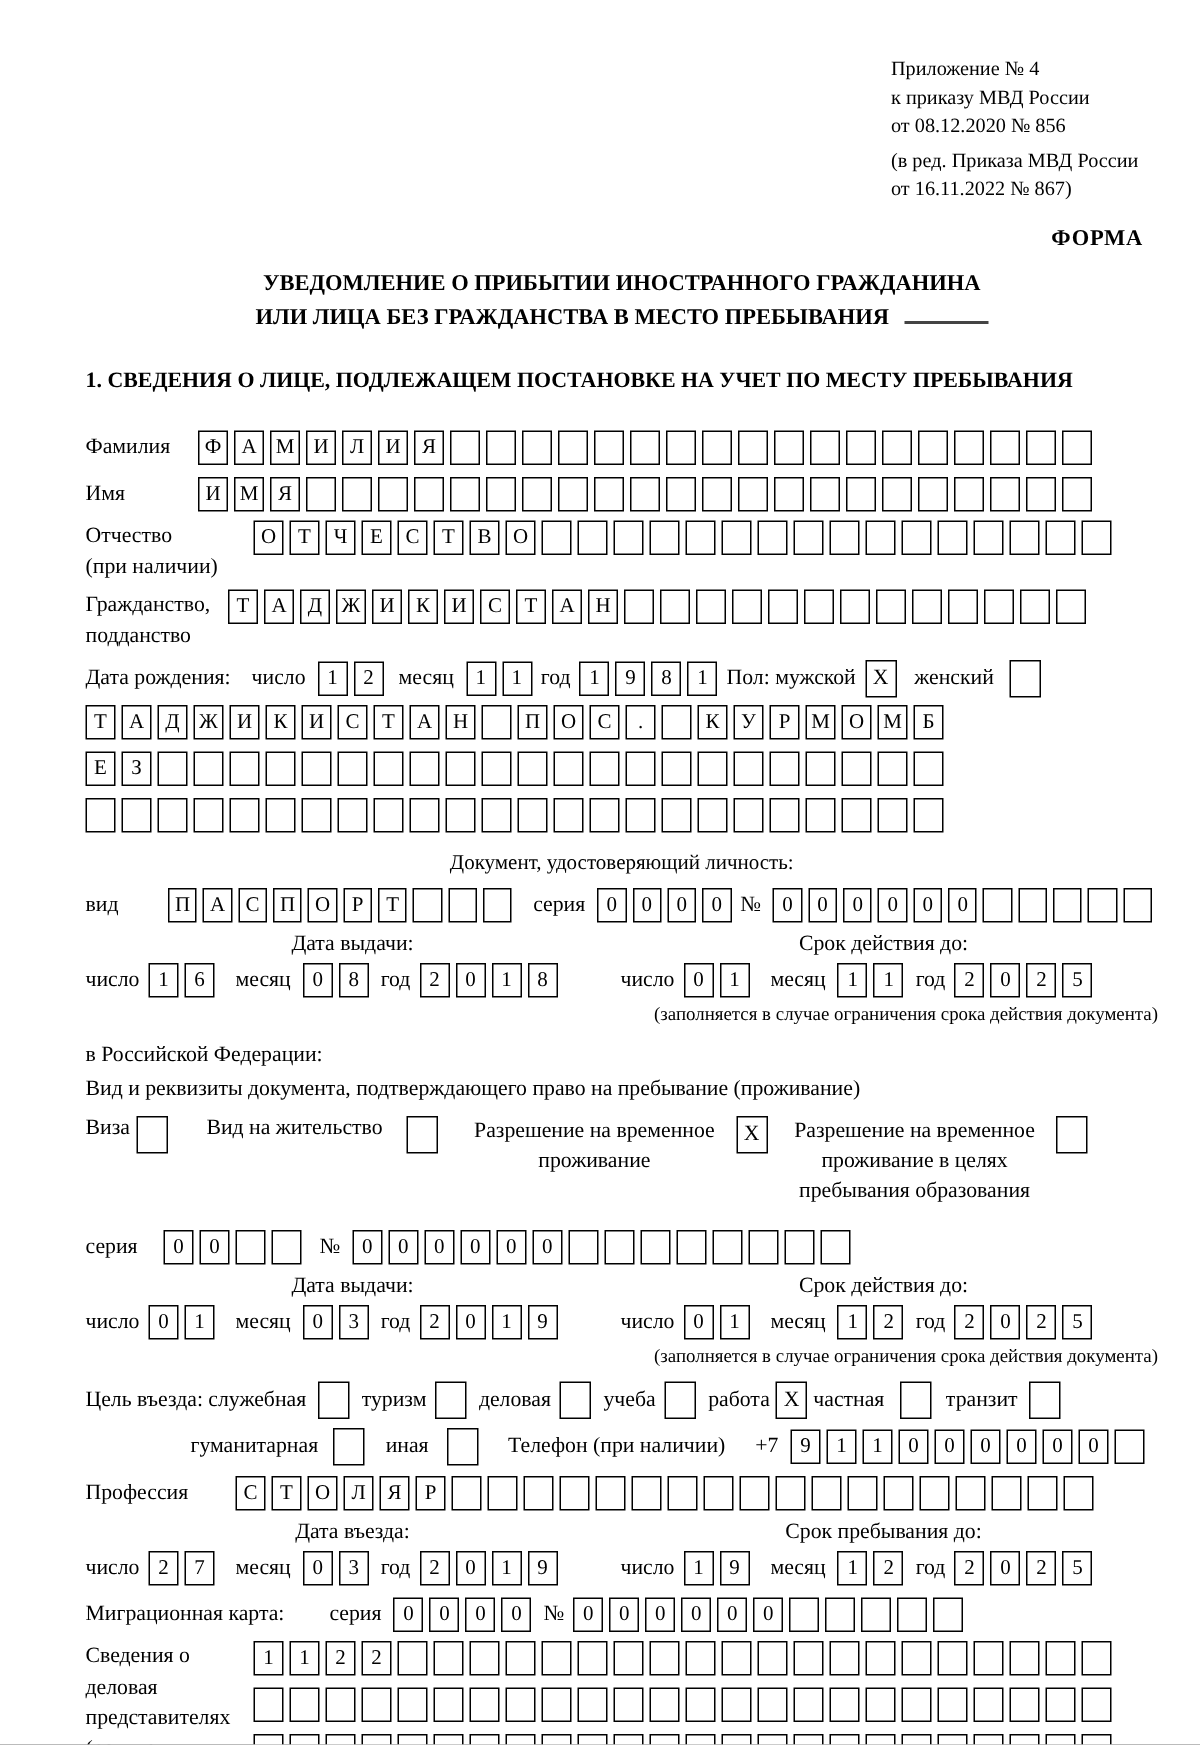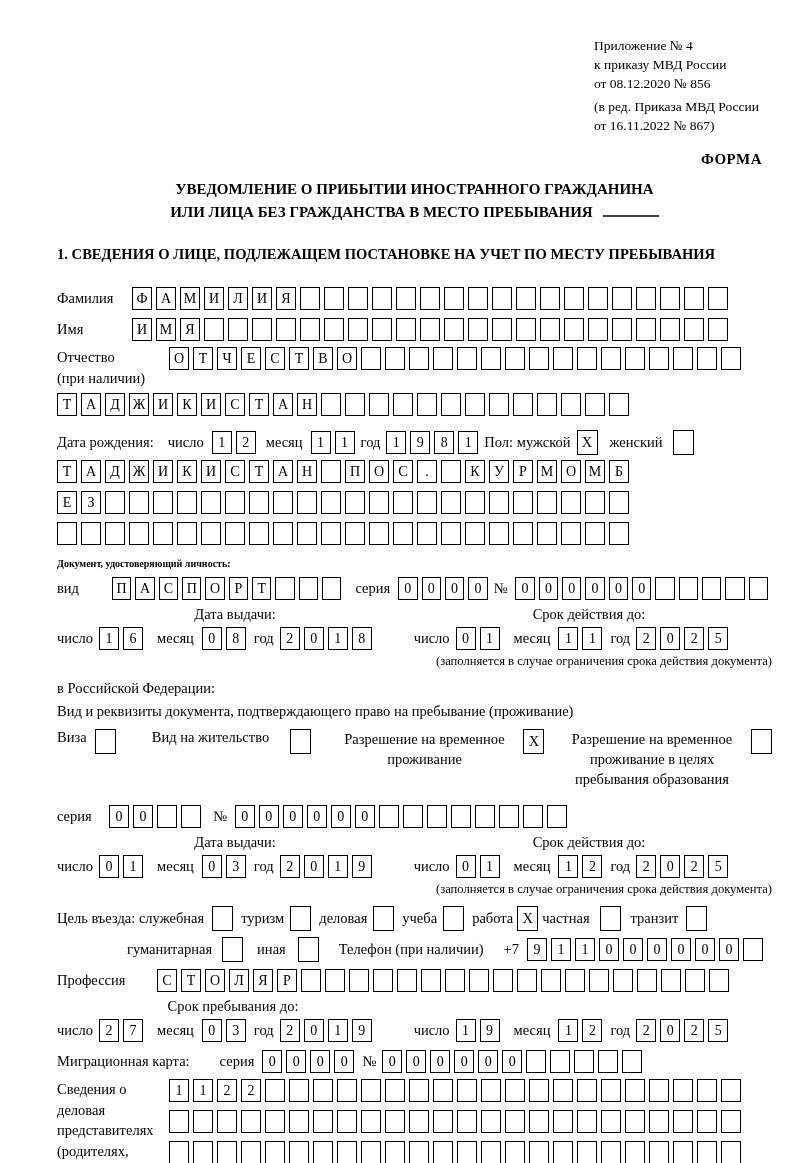--- a/index.html
+++ b/index.html
@@ -8,36 +8,36 @@
     font-family:"Liberation Serif","DejaVu Serif",serif;
     box-sizing:border-box;padding:36px 28px 20px 57px;
     overflow:hidden;position:relative;margin:0 auto;
   }
   .ref-block{width:178px;margin-left:auto;font-size:13.5px;line-height:19px;}
   .forma{font-weight:bold;text-align:right;font-size:15px;margin:16px 10px 10px 0;letter-spacing:.5px;}
   .title{font-weight:bold;text-align:center;font-size:15px;line-height:23px;margin:10px 0 22px 0;}
   .tline{display:inline-block;width:56px;border-bottom:2px solid #444;margin-left:10px;height:12px;}
   .sec{font-weight:bold;font-size:14.6px;margin:0 0 22px 0;}
   .row{display:flex;align-items:center;white-space:nowrap;margin-bottom:5px;min-height:26px;}
-  .row.top{align-items:flex-start;justify-content:space-between;}
+  .row.top{align-items:flex-start;}
   .lbl{font-size:14.5px;flex-shrink:0;}
   .cell{
     display:inline-block;width:18px;height:21px;border:1.5px solid #000;
     margin-right:4px;text-align:center;font-size:14px;line-height:21px;
     vertical-align:middle;background:#fff;
   }
   .cbx{
     display:inline-block;width:19px;height:23px;border:1.5px solid #000;
     text-align:center;font-size:14.5px;line-height:23px;vertical-align:middle;
     background:#fff;flex-shrink:0;
   }
   .brow{display:flex;align-items:flex-start;margin-bottom:5px;}
   .blabel{flex-shrink:0;font-size:14.5px;line-height:20.5px;}
   .crow{white-space:nowrap;margin-bottom:5px;height:26px;}
-  .center-b{font-weight:bold;text-align:left;font-size:10px;margin:2px 0 6px 0;}
+  .center-b{font-weight:normal;text-align:center;font-size:14px;margin:2px 0 6px 0;}
   .heads{display:flex;margin:4px 0 2px 0;}
   .heads .hl{width:356px;text-align:center;font-size:14.5px;}
   .heads .hr{width:352px;text-align:center;font-size:14.5px;}
   .noteright{text-align:right;font-size:12.6px;margin:-2px 0 8px 0;}
   .para{font-size:14.5px;line-height:23px;margin:4px 0 6px 0;}
   .stack{display:inline-block;text-align:center;font-size:14.5px;line-height:20px;vertical-align:top;}
 </style>
 </head>
 <body>
 
@@ -115,20 +115,24 @@
       <div class="brow">
         <div class="blabel" style="width: 112px;">
           <div>Отчество</div>
           <div>(при наличии)</div>
         </div>
         <div>
           <div class="crow"><span class="cell">О</span><span class="cell">Т</span><span class="cell">Ч</span><span class="cell">Е</span><span class="cell">С</span><span class="cell">Т</span><span class="cell">В</span><span class="cell">О</span><span class="cell"></span><span class="cell"></span><span class="cell"></span><span class="cell"></span><span class="cell"></span><span class="cell"></span><span class="cell"></span><span class="cell"></span><span class="cell"></span><span class="cell"></span><span class="cell"></span><span class="cell"></span><span class="cell"></span><span class="cell"></span><span class="cell"></span><span class="cell"></span></div>
         </div>
       </div>
       <div class="brow">
+        <div class="blabel" style="width: 95px;">
+          <div>Гражданство,</div>
+          <div>подданство</div>
+        </div>
         <div>
           <div class="crow"><span class="cell">Т</span><span class="cell">А</span><span class="cell">Д</span><span class="cell">Ж</span><span class="cell">И</span><span class="cell">К</span><span class="cell">И</span><span class="cell">С</span><span class="cell">Т</span><span class="cell">А</span><span class="cell">Н</span><span class="cell"></span><span class="cell"></span><span class="cell"></span><span class="cell"></span><span class="cell"></span><span class="cell"></span><span class="cell"></span><span class="cell"></span><span class="cell"></span><span class="cell"></span><span class="cell"></span><span class="cell"></span><span class="cell"></span></div>
         </div>
       </div>
       <div class="row">
         <span class="lbl" style="margin-right: 14px;">Дата рождения:</span>
         <span class="lbl" style="margin-right: 8px;">число</span>
         <span class="cell">1</span>
         <span class="cell">2</span>
         <span class="lbl" style="margin-left: 6px; margin-right: 8px;">месяц</span>
@@ -344,20 +348,21 @@
         <span class="cell"></span>
         <span class="cell"></span>
         <span class="cell"></span>
         <span class="cell"></span>
         <span class="cell"></span>
         <span class="cell"></span>
         <span class="cell"></span>
         <span class="cell"></span>
       </div>
       <div class="heads">
+        <div class="hl">Дата въезда:</div>
         <div class="hr">Срок пребывания до:</div>
       </div>
       <div class="row">
         <span class="lbl" style="margin-right: 6px;">число</span>
         <span class="cell">2</span>
         <span class="cell">7</span>
         <span class="lbl" style="margin-left: 10px; margin-right: 8px;">месяц</span>
         <span class="cell">0</span>
         <span class="cell">3</span>
         <span class="lbl" style="margin-left: 4px; margin-right: 6px;">год</span>

